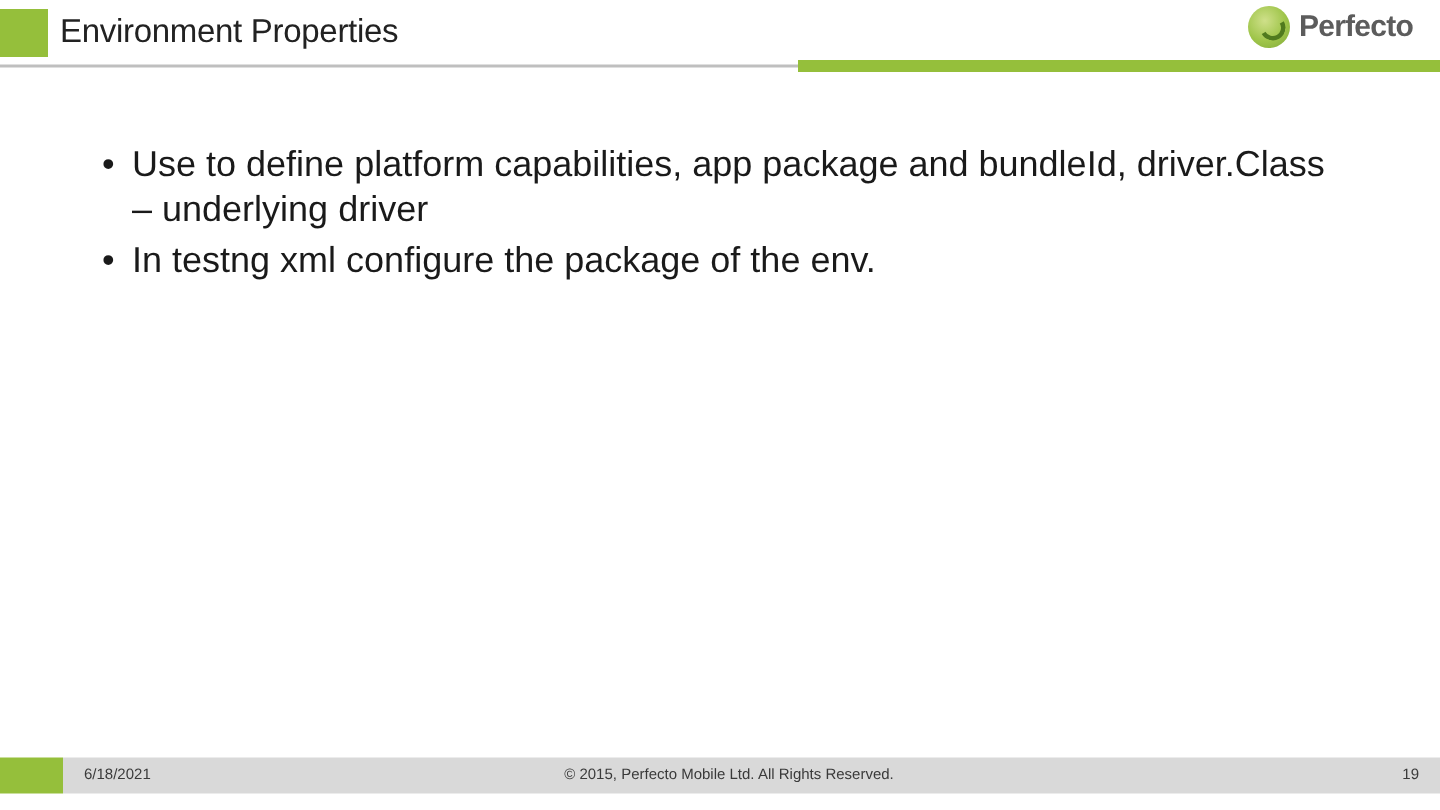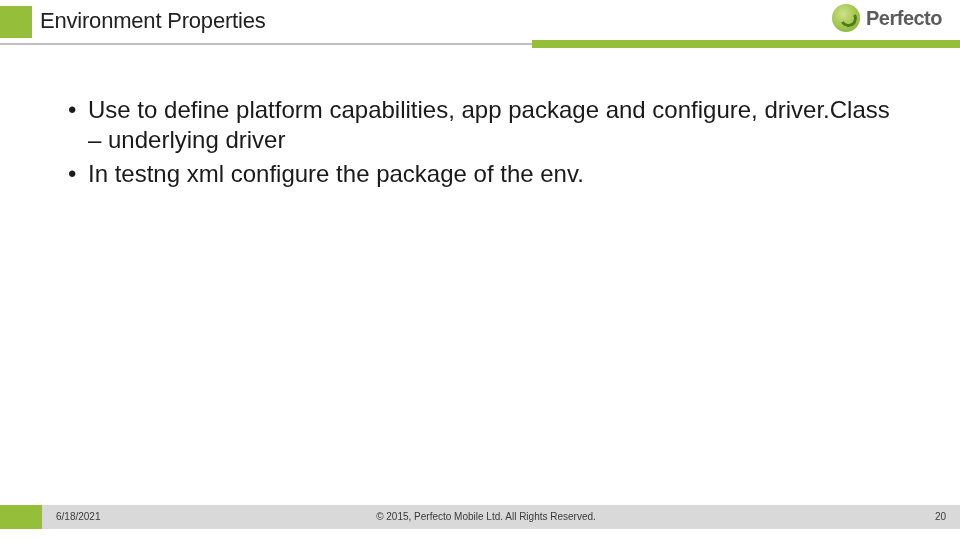--- a/index.html
+++ b/index.html
@@ -58,29 +58,29 @@
   </div>
 
   <div class="rule-container">
     <div class="rule-grey"></div>
     <div class="rule-green"></div>
   </div>
 
   <div class="body">
     <div class="bullet-row">
       <div class="bullet-mark">•</div>
-      <div class="bullet-text">Use to define platform capabilities, app package and configure, driver.Class – underlying driver</div>
+      <div class="bullet-text">Use to define platform capabilities, app package and bundleId, driver.Class – underlying driver</div>
     </div>
     <div class="bullet-row">
       <div class="bullet-mark">•</div>
       <div class="bullet-text">In testng xml configure the package of the env.</div>
     </div>
   </div>
 
   <div class="footer">
     <div class="footer-green"></div>
     <div class="footer-grey"></div>
     <div class="footer-date">6/18/2021</div>
     <div class="footer-copy">© 2015, Perfecto Mobile Ltd.  All Rights Reserved.</div>
-    <div class="footer-page">20</div>
+    <div class="footer-page">19</div>
   </div>
 
 </div>
 
 </body></html>

